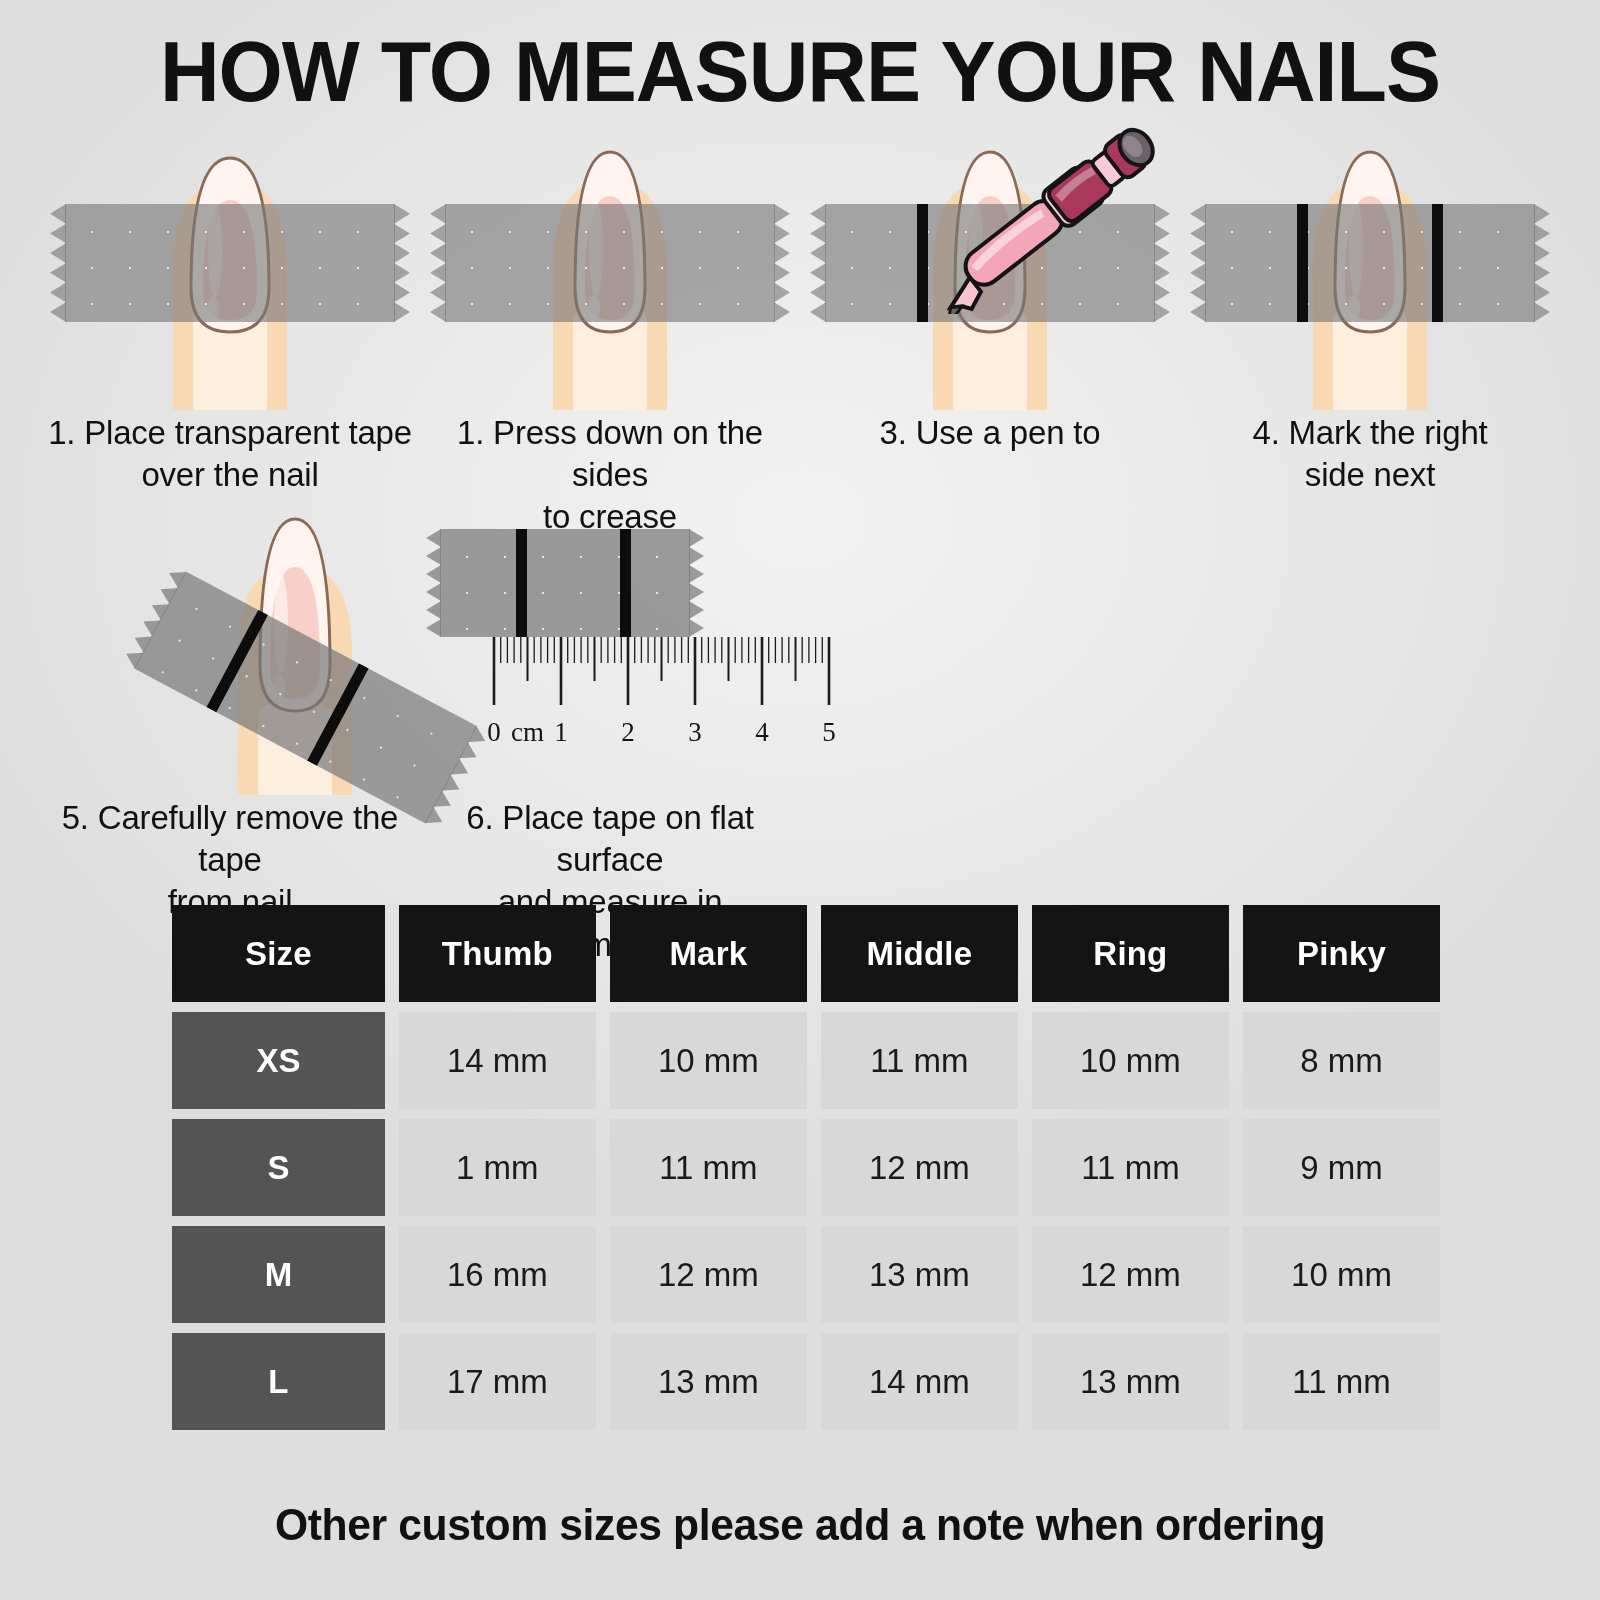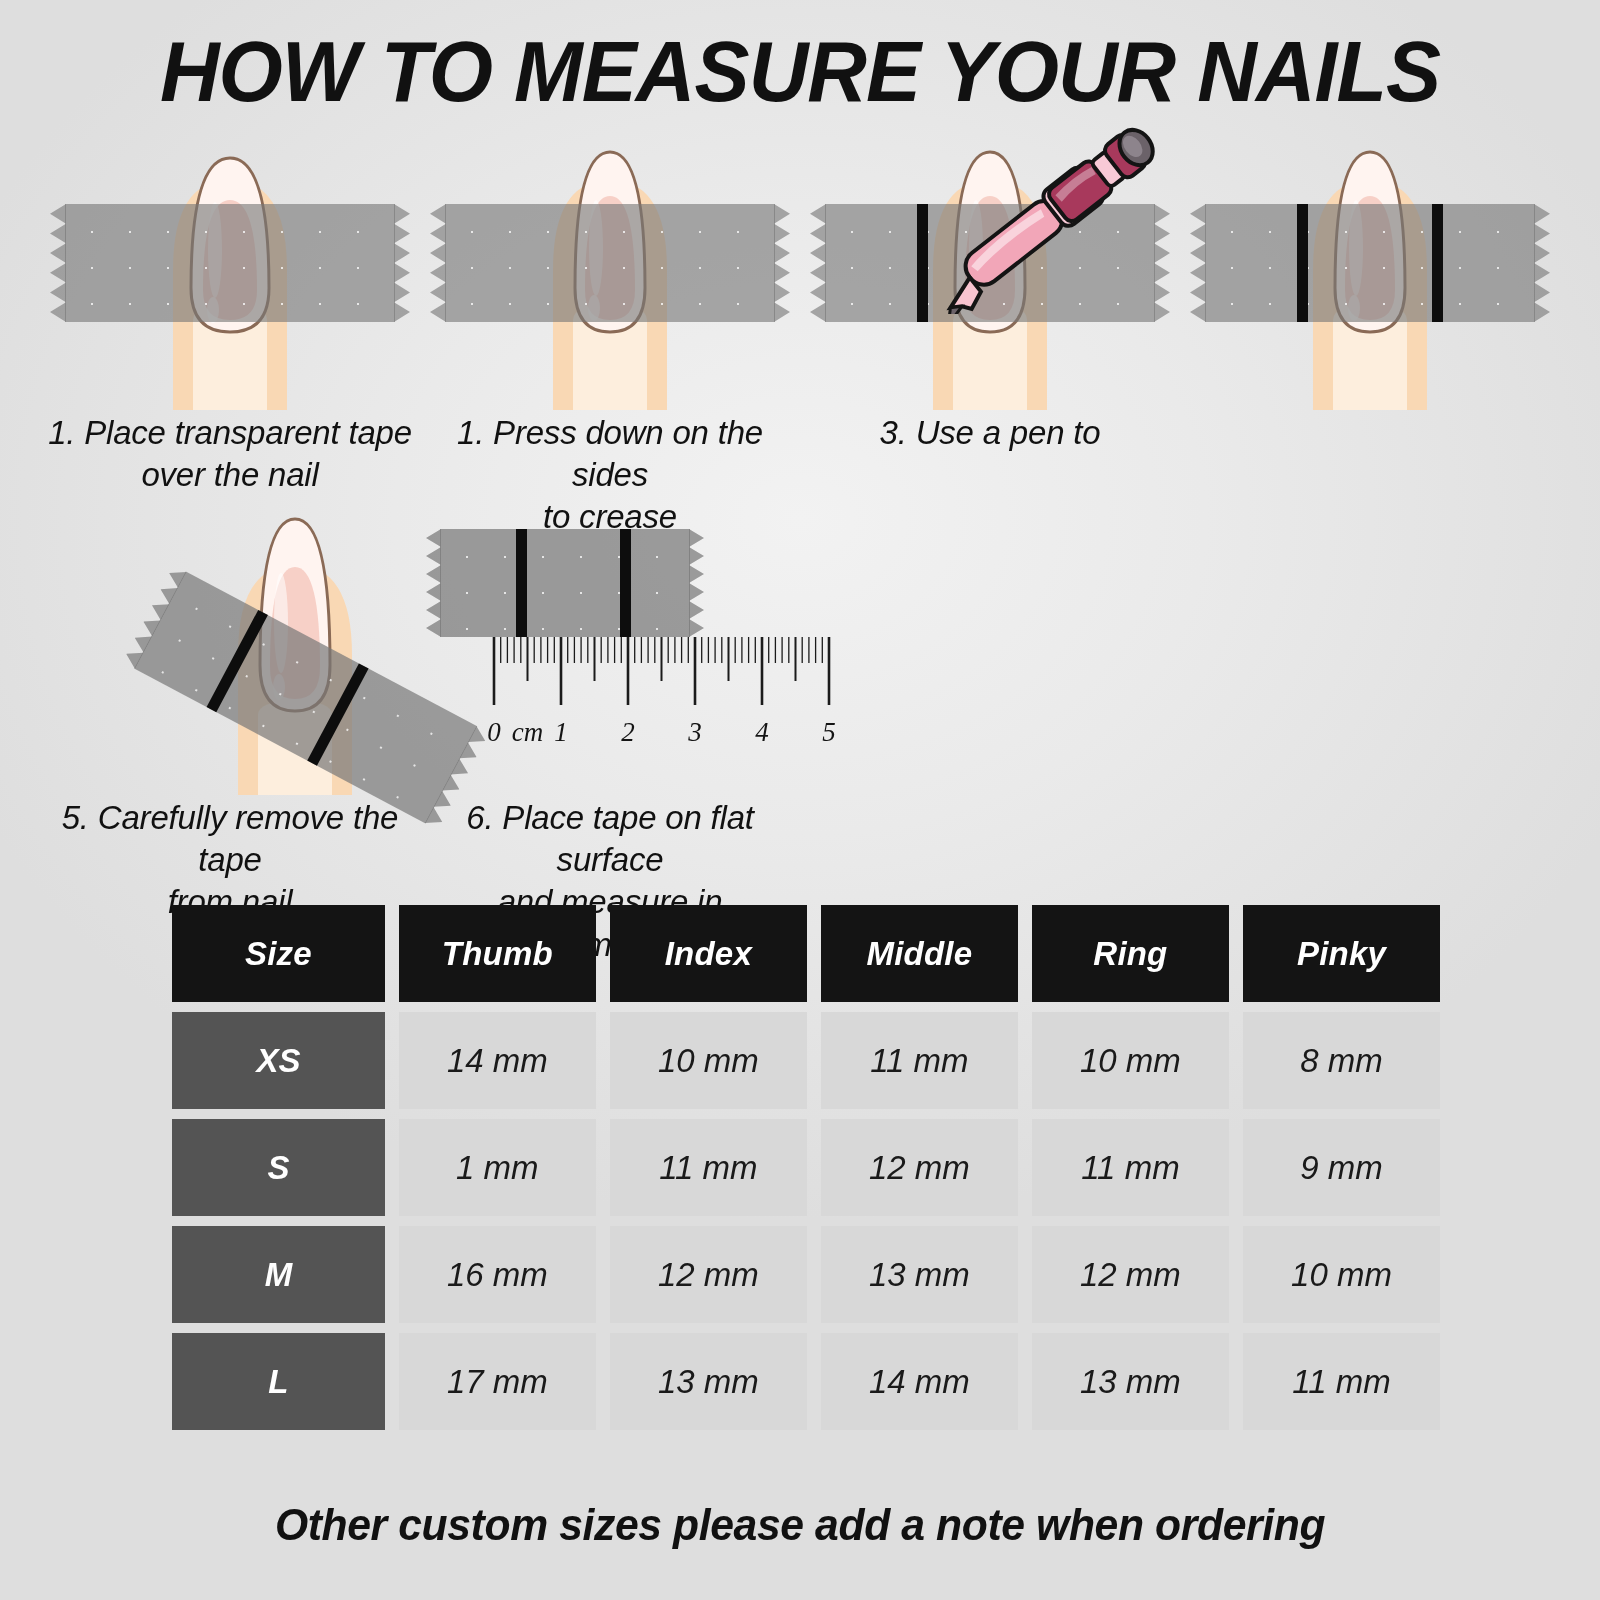--- a/index.html
+++ b/index.html
@@ -5,21 +5,20 @@
   html,body{margin:0;padding:0;}
   body{
     width:1600px;height:1600px;overflow:hidden;
     font-family:"Liberation Sans", sans-serif;
     background:#dedede;
   }
   .page{
     position:relative;width:1600px;height:1236px;
     background:
       radial-gradient(ellipse 900px 700px at 50% 42%, #f2f2f2 0%, #eaeaea 45%, #dedede 100%);
-    font-style: italic;
   }
 
   
   .title{
     position:absolute;top:28px;left:0;width:1600px;
     text-align:center;
     font-size:86px;line-height:1.0;
     font-weight:800;color:#111;
     letter-spacing:-1px;
     transform:scaleX(0.96);
@@ -221,20 +220,24 @@
           <path d="M80 168 Q80 32 115 32 Q150 32 150 168 Q150 212 115 212 Q80 212 80 168 Z" fill="#fff4f0" stroke="#8a6a56" stroke-width="3"></path>
           <path d="M90 170 Q90 76 115 76 Q140 76 140 170 Q140 200 115 200 Q90 200 90 170 Z" fill="#f6c9c0" opacity="0.85"></path>
           <ellipse cx="101" cy="128" rx="7" ry="48" fill="#ffffff" opacity="0.55"></ellipse>
           <ellipse cx="99" cy="188" rx="6" ry="13" fill="#ffffff" opacity="0.6"></ellipse>
         </svg>
         <div class="tape">
           <div class="tape-dots"></div>
         </div>
         <div class="mark" style="left:calc(50% - 73px);top:84px;height:118px;"></div>
         <div class="mark" style="left:calc(50% + 62px);top:84px;height:118px;"></div>
+      </div>
+      <div class="caption">
+        <div>4. Mark the right</div>
+        <div>side next</div>
       </div>
     </div>
 
     <div class="step">
       <div class="art">
         <svg class="finger" viewBox="0 0 230 290" style="left:140px;transform:none;">
           <path d="M58 290 L58 150 Q58 60 115 60 Q172 60 172 150 L172 290 Z" fill="#f9d8b4"></path>
           <path d="M78 290 L78 210 Q78 196 115 196 Q152 196 152 210 L152 290 Z" fill="#fdeedd"></path>
           <path d="M80 160 Q80 14 115 14 Q150 14 150 160 Q150 206 115 206 Q80 206 80 160 Z" fill="#fff4f0" stroke="#8a6a56" stroke-width="3"></path>
           <path d="M90 162 Q90 62 115 62 Q140 62 140 162 Q140 194 115 194 Q90 194 90 162 Z" fill="#f6c9c0" opacity="0.85"></path>
@@ -329,21 +332,21 @@
         <div>6. Place tape on flat surface</div>
         <div>and measure in milimeters</div>
       </div>
     </div>
 
   </div>
 
   <div class="table" id="size-table">
       <div class="cell th">Size</div>
       <div class="cell th">Thumb</div>
-      <div class="cell th">Index</div>
+      <div class="cell th">Mark</div>
       <div class="cell th">Middle</div>
       <div class="cell th">Ring</div>
       <div class="cell th">Pinky</div>
       <div class="cell sz">XS</div>
       <div class="cell td">14 mm</div>
       <div class="cell td">10 mm</div>
       <div class="cell td">11 mm</div>
       <div class="cell td">10 mm</div>
       <div class="cell td">8 mm</div>
       <div class="cell sz">S</div>

